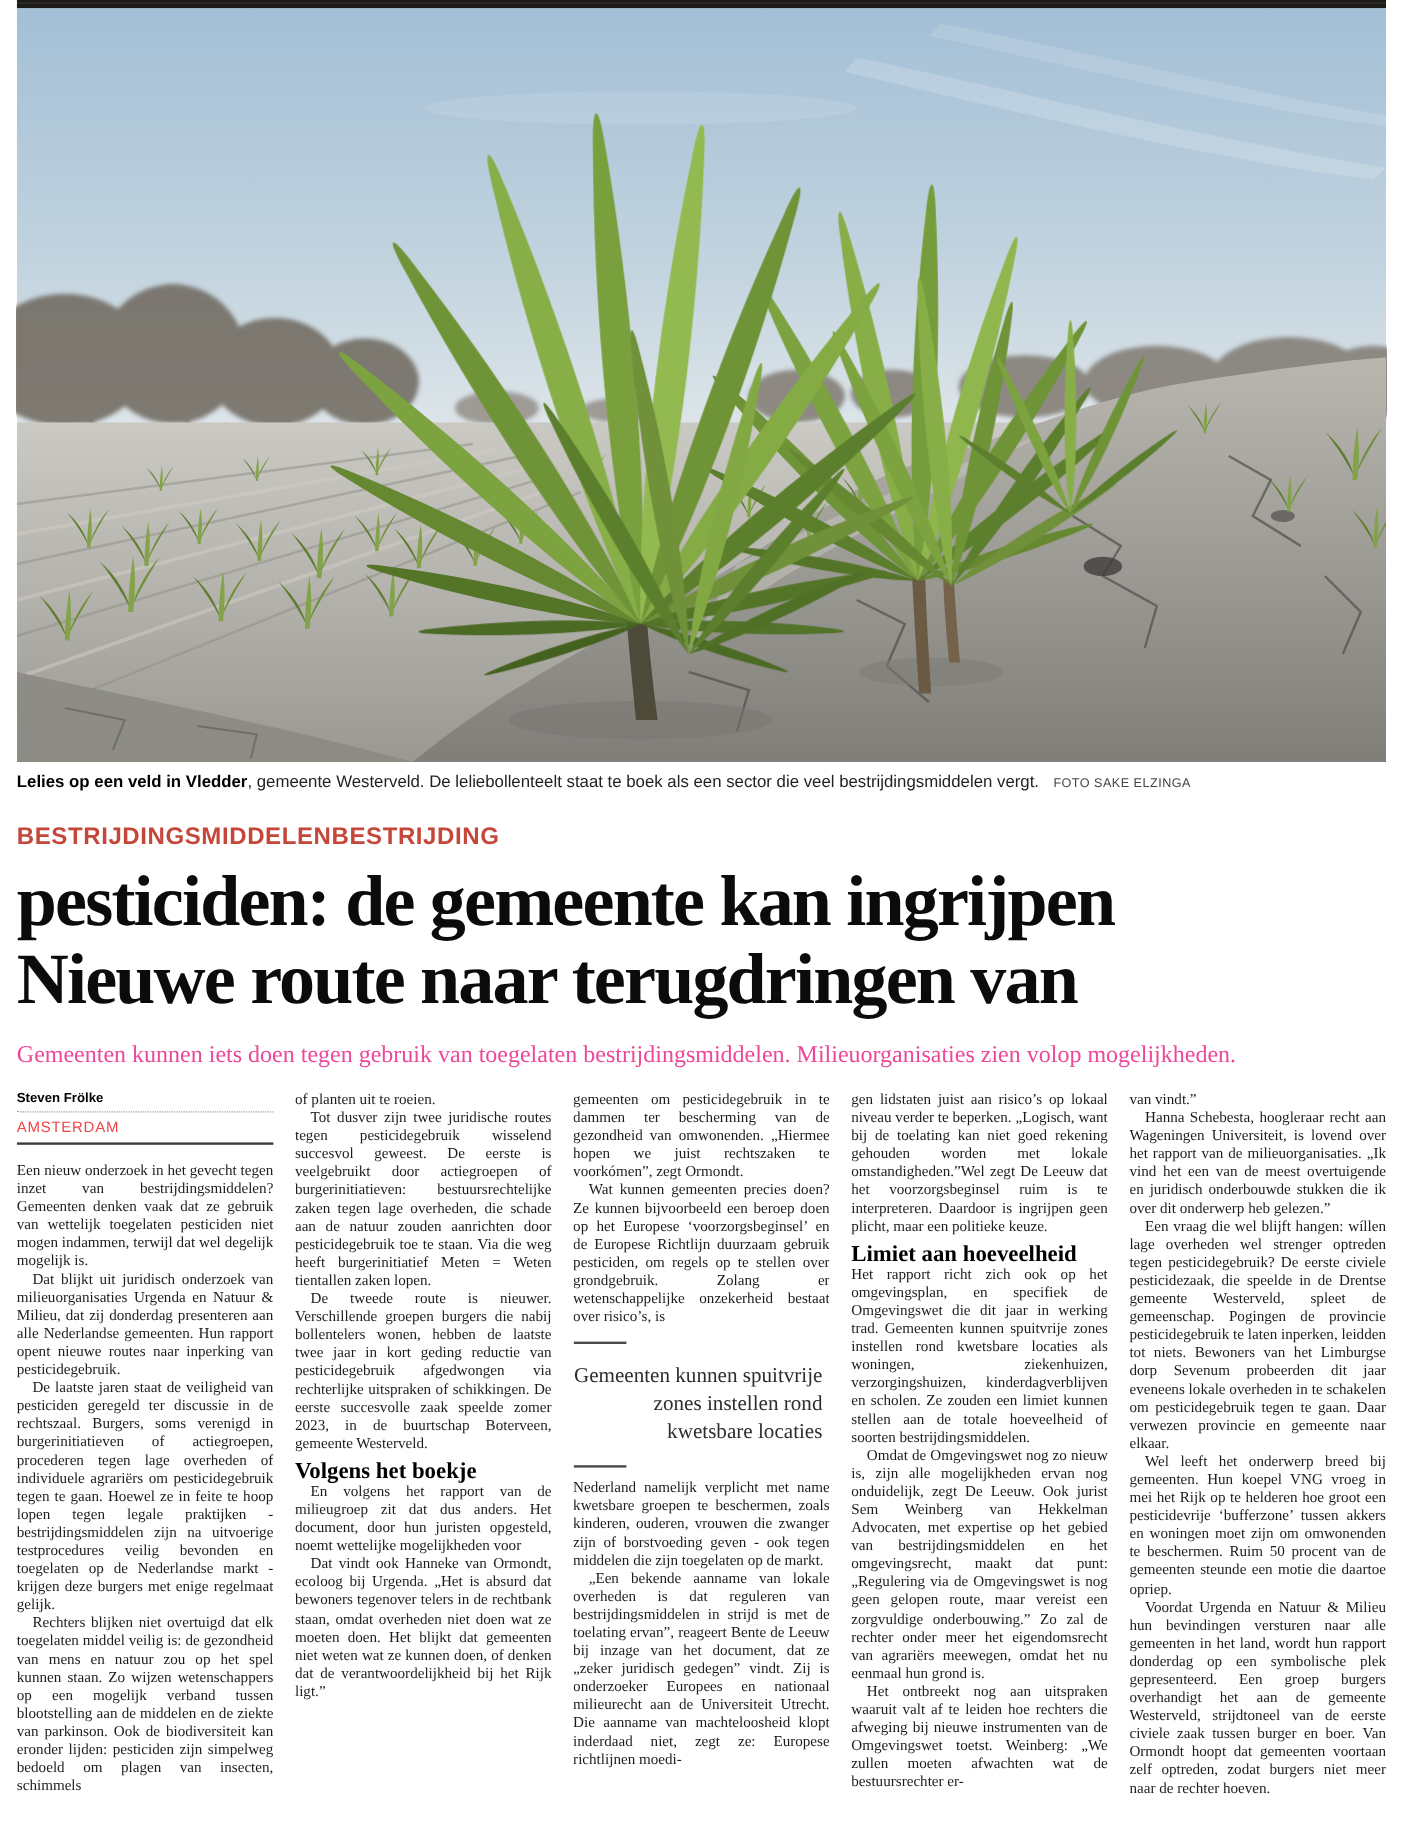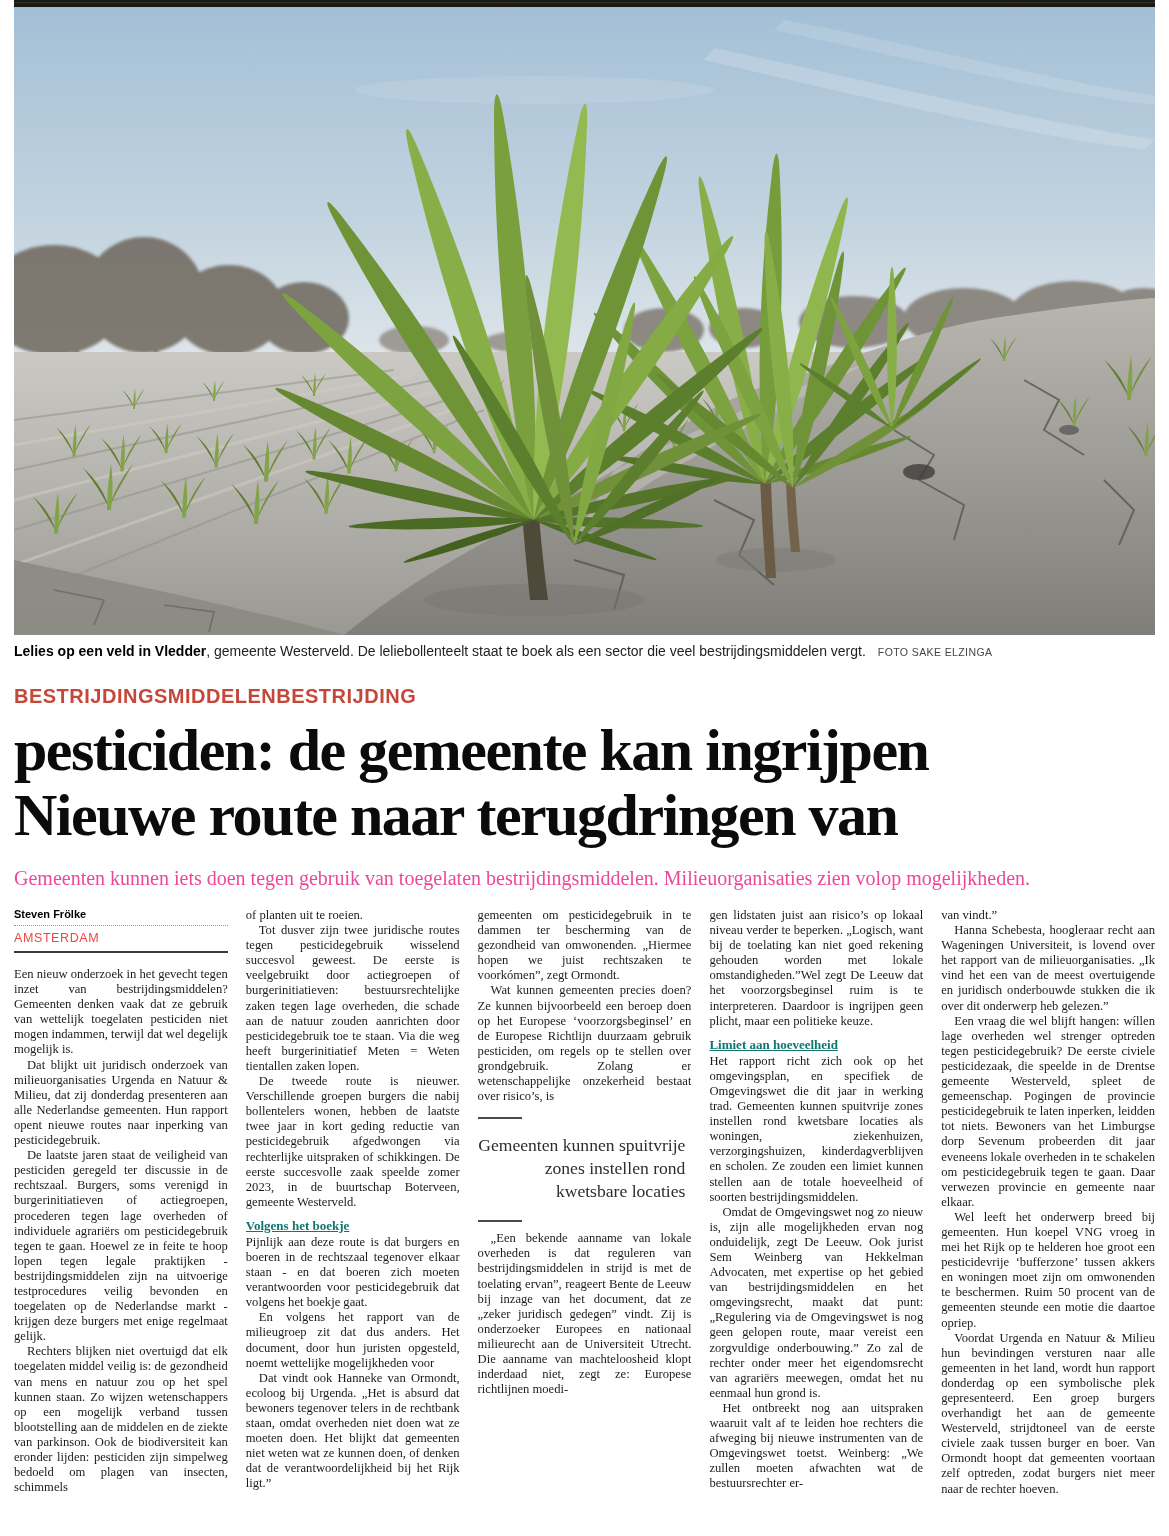--- a/index.html
+++ b/index.html
@@ -23,21 +23,21 @@
   h1 .hl-line{display:block;}
 
   
   .standfirst{margin-top:17px;font-size:20px;line-height:26px;color:#ec4899;white-space:nowrap;overflow:hidden;}
 
   
   .columns{margin-top:17px;display:grid;grid-template-columns:repeat(5,1fr);column-gap:18px;height:628px;overflow:hidden;}
   .col{overflow:hidden;}
   .col p{margin:0;font-size:12.6px;line-height:15.1px;text-align:justify;text-indent:13px;color:#1b1b1b;}
   .col p.noindent{text-indent:0;}
-  .col-subhead{margin:8px 0 1px 0;font-size:13px;line-height:16px;font-weight:bold;color:#0f766e;text-decoration:underline;}
+  .col-subhead{margin:8px 0 1px 0;font-size:19px;line-height:16px;font-weight:bold;color:#000000;}
 
   
   .byline{margin-bottom:14px;font-family:"Liberation Sans",sans-serif;}
   .byline .author{font-weight:bold;font-size:11px;color:#000;padding-bottom:5px;border-bottom:1px dotted #9a9a9a;}
   .byline .place{font-size:12.5px;color:#ef4444;letter-spacing:.6px;padding:5px 0 6px 0;border-bottom:2px solid #3c3c3c;}
 
   
   .pullquote{margin:13px 0 9px 0;}
   .pq-rule{width:44px;border-top:2px solid #4a4a4a;}
   .pq-text{margin:15px 6px 17px 0;font-size:17.6px;line-height:23px;color:#2d2d2d;text-align:right;}
@@ -259,32 +259,32 @@
         <p class="noindent">Een nieuw onderzoek in het gevecht tegen inzet van bestrijdingsmiddelen? Gemeenten denken vaak dat ze gebruik van wettelijk toegelaten pesticiden niet mogen indammen, terwijl dat wel degelijk mogelijk is.</p>
         <p>Dat blijkt uit juridisch onderzoek van milieuorganisaties Urgenda en Natuur &amp; Milieu, dat zij donderdag presenteren aan alle Nederlandse gemeenten. Hun rapport opent nieuwe routes naar inperking van pesticidegebruik.</p>
         <p>De laatste jaren staat de veiligheid van pesticiden geregeld ter discussie in de rechtszaal. Burgers, soms verenigd in burgerinitiatieven of actiegroepen, procederen tegen lage overheden of individuele agrariërs om pesticidegebruik tegen te gaan. Hoewel ze in feite te hoop lopen tegen legale praktijken - bestrijdingsmiddelen zijn na uitvoerige testprocedures veilig bevonden en toegelaten op de Nederlandse markt - krijgen deze burgers met enige regelmaat gelijk.</p>
         <p>Rechters blijken niet overtuigd dat elk toegelaten middel veilig is: de gezondheid van mens en natuur zou op het spel kunnen staan. Zo wijzen wetenschappers op een mogelijk verband tussen blootstelling aan de middelen en de ziekte van parkinson. Ook de biodiversiteit kan eronder lijden: pesticiden zijn simpelweg bedoeld om plagen van insecten, schimmels</p>
       </div>
       <div class="col">
         <p class="noindent">of planten uit te roeien.</p>
         <p>Tot dusver zijn twee juridische routes tegen pesticidegebruik wisselend succesvol geweest. De eerste is veelgebruikt door actiegroepen of burgerinitiatieven: bestuursrechtelijke zaken tegen lage overheden, die schade aan de natuur zouden aanrichten door pesticidegebruik toe te staan. Via die weg heeft burgerinitiatief Meten = Weten tientallen zaken lopen.</p>
         <p>De tweede route is nieuwer. Verschillende groepen burgers die nabij bollentelers wonen, hebben de laatste twee jaar in kort geding reductie van pesticidegebruik afgedwongen via rechterlijke uitspraken of schikkingen. De eerste succesvolle zaak speelde zomer 2023, in de buurtschap Boterveen, gemeente Westerveld.</p>
         <h3 class="col-subhead">Volgens het boekje</h3>
-        <p class="noindent">Pijnlijk aan deze route is dat burgers en boeren in de rechtszaal tegenover elkaar staan - en dat boeren zich moeten verantwoorden voor pesticidegebruik dat volgens het boekje gaat.</p>
         <p>En volgens het rapport van de milieugroep zit dat dus anders. Het document, door hun juristen opgesteld, noemt wettelijke mogelijkheden voor</p>
         <p>Dat vindt ook Hanneke van Ormondt, ecoloog bij Urgenda. „Het is absurd dat bewoners tegenover telers in de rechtbank staan, omdat overheden niet doen wat ze moeten doen. Het blijkt dat gemeenten niet weten wat ze kunnen doen, of denken dat de verantwoordelijkheid bij het Rijk ligt.”</p>
       </div>
       <div class="col">
         <p class="noindent">gemeenten om pesticidegebruik in te dammen ter bescherming van de gezondheid van omwonenden. „Hiermee hopen we juist rechtszaken te voorkómen”, zegt Ormondt.</p>
         <p>Wat kunnen gemeenten precies doen? Ze kunnen bijvoorbeeld een beroep doen op het Europese ‘voorzorgsbeginsel’ en de Europese Richtlijn duurzaam gebruik pesticiden, om regels op te stellen over grondgebruik. Zolang er wetenschappelijke onzekerheid bestaat over risico’s, is</p>
         <div class="pullquote">
           <div class="pq-rule"></div>
           <div class="pq-text">Gemeenten kunnen spuitvrije zones instellen rond kwetsbare locaties</div>
           <div class="pq-rule"></div>
         </div>
+        <p class="noindent">Nederland namelijk verplicht met name kwetsbare groepen te beschermen, zoals kinderen, ouderen, vrouwen die zwanger zijn of borstvoeding geven - ook tegen middelen die zijn toegelaten op de markt.</p>
         <p>„Een bekende aanname van lokale overheden is dat reguleren van bestrijdingsmiddelen in strijd is met de toelating ervan”, reageert Bente de Leeuw bij inzage van het document, dat ze „zeker juridisch gedegen” vindt. Zij is onderzoeker Europees en nationaal milieurecht aan de Universiteit Utrecht. Die aanname van machteloosheid klopt inderdaad niet, zegt ze: Europese richtlijnen moedi-</p>
       </div>
       <div class="col">
         <p class="noindent">gen lidstaten juist aan risico’s op lokaal niveau verder te beperken. „Logisch, want bij de toelating kan niet goed rekening gehouden worden met lokale omstandigheden.”Wel zegt De Leeuw dat het voorzorgsbeginsel ruim is te interpreteren. Daardoor is ingrijpen geen plicht, maar een politieke keuze.</p>
         <h3 class="col-subhead">Limiet aan hoeveelheid</h3>
         <p class="noindent">Het rapport richt zich ook op het omgevingsplan, en specifiek de Omgevingswet die dit jaar in werking trad. Gemeenten kunnen spuitvrije zones instellen rond kwetsbare locaties als woningen, ziekenhuizen, verzorgingshuizen, kinderdagverblijven en scholen. Ze zouden een limiet kunnen stellen aan de totale hoeveelheid of soorten bestrijdingsmiddelen.</p>
         <p>Omdat de Omgevingswet nog zo nieuw is, zijn alle mogelijkheden ervan nog onduidelijk, zegt De Leeuw. Ook jurist Sem Weinberg van Hekkelman Advocaten, met expertise op het gebied van bestrijdingsmiddelen en het omgevingsrecht, maakt dat punt: „Regulering via de Omgevingswet is nog geen gelopen route, maar vereist een zorgvuldige onderbouwing.” Zo zal de rechter onder meer het eigendomsrecht van agrariërs meewegen, omdat het nu eenmaal hun grond is.</p>
         <p>Het ontbreekt nog aan uitspraken waaruit valt af te leiden hoe rechters die afweging bij nieuwe instrumenten van de Omgevingswet toetst. Weinberg: „We zullen moeten afwachten wat de bestuursrechter er-</p>
       </div>
       <div class="col">

